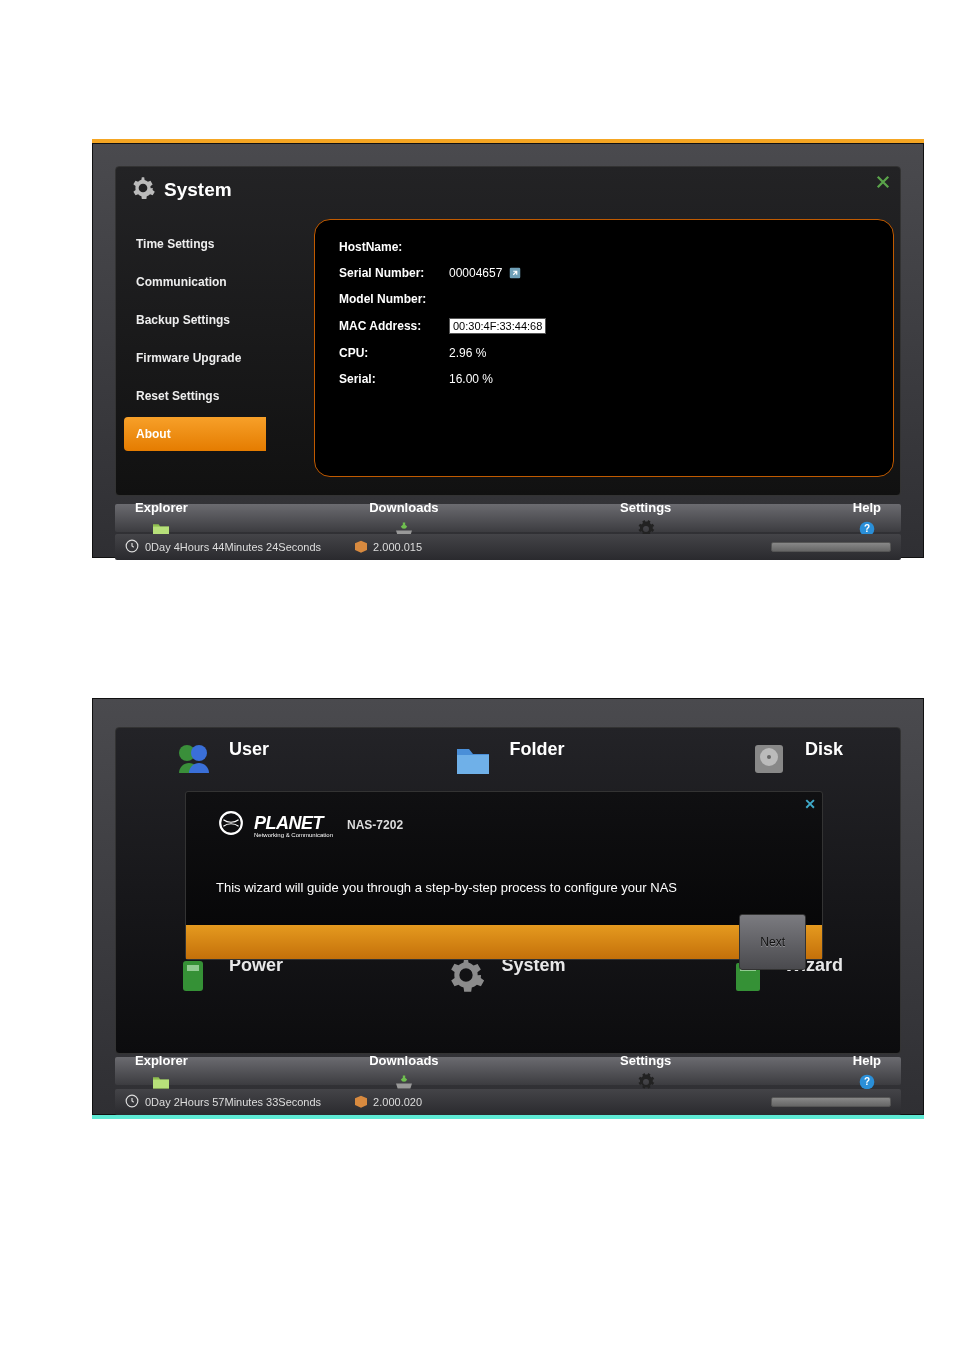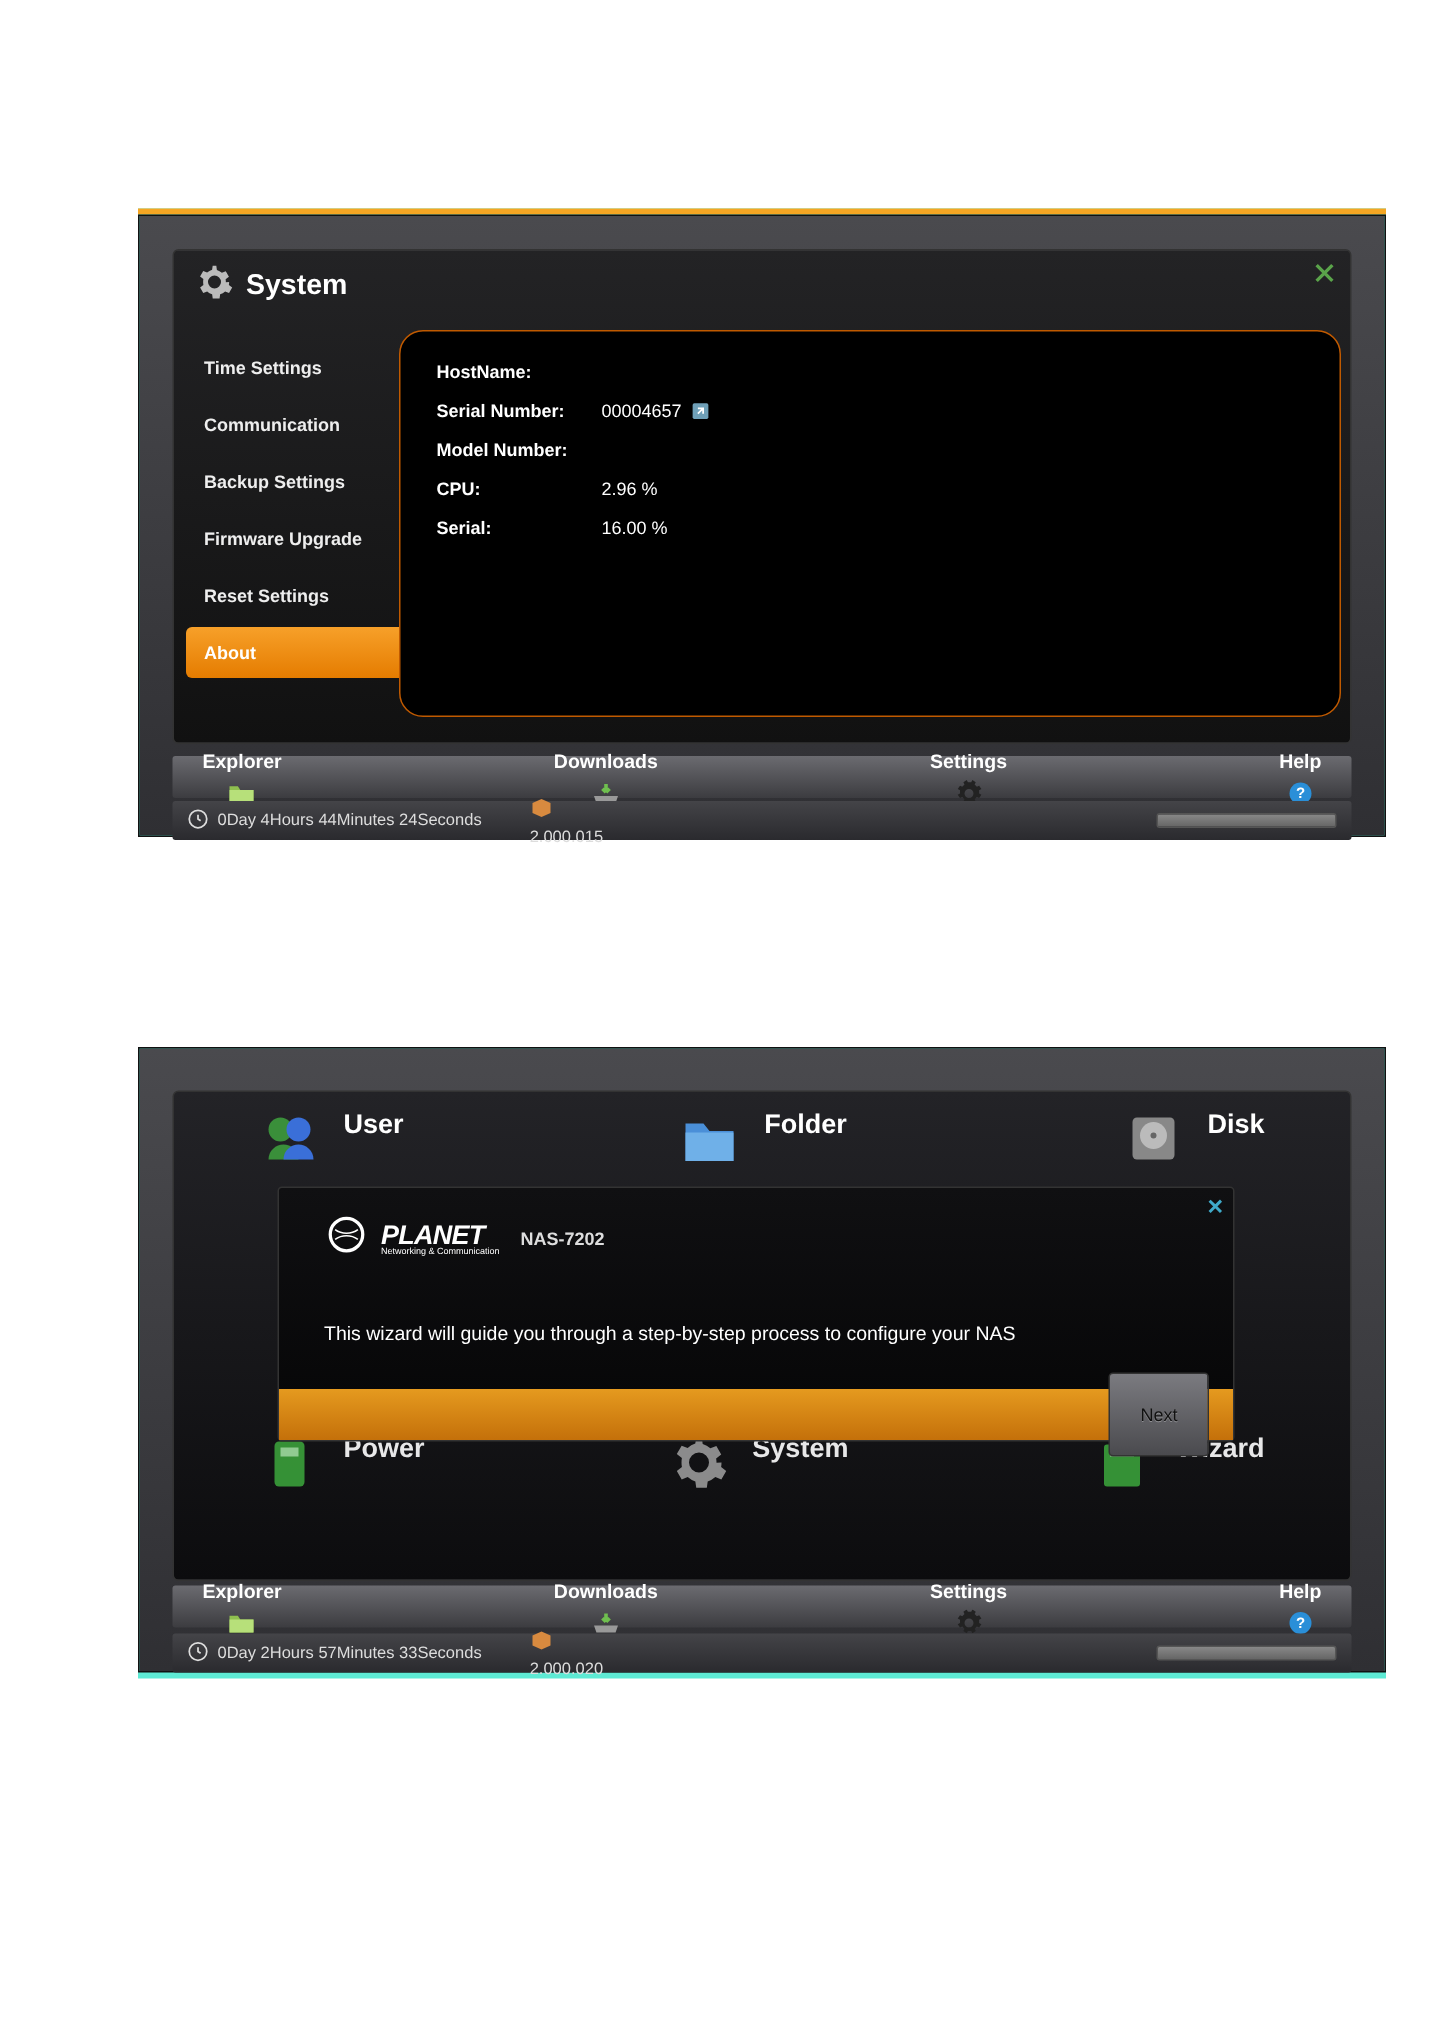--- a/index.html
+++ b/index.html
@@ -59,20 +59,21 @@
     right: 8px;
     top: 6px;
     width: 18px;
     height: 18px;
   }
   .close-x svg { width: 18px; height: 18px; }
 
   .panel-split {
     display: flex;
     height: 270px;
+    gap: 48px;
   }
   .sidebar {
     width: 150px;
     padding: 14px 0 14px 8px;
   }
   .sidebar-item {
     color: #eee;
     font-size: 12px;
     font-weight: bold;
     padding: 10px 12px;
@@ -157,21 +158,21 @@
     display: flex;
     align-items: center;
     color: #ddd;
     font-size: 11px;
     padding: 0 10px;
     border-radius: 2px;
     gap: 10px;
   }
   .statusbar1 { top: 390px; }
   .status-left { display: flex; align-items: center; gap: 6px; }
-  .status-version { display: flex; gap: 4px; margin-left: 22px; flex-direction: column;}
+  .status-version { display: flex; align-items: center; gap: 4px; margin-left: 22px;}
   .status-progress {
     margin-left: auto;
     width: 120px;
     height: 10px;
     background: linear-gradient(#888, #666);
     border: 1px solid #555;
     border-radius: 2px;
   }
 
   
@@ -331,20 +332,26 @@
                     <path d="M9 15l6-6M9 9h6v6" stroke="#fff" stroke-width="2" fill="none"></path>
                   </svg>
               </span>
             </span>
           </div>
           <div class="info-row">
             <span class="lab">Model Number:</span>
             <span class="val"></span>
           </div>
           <div class="info-row">
+            <span class="lab">MAC Address:</span>
+            <span class="val">
+              <span class="boxed">00:30:4F:33:44:68</span>
+            </span>
+          </div>
+          <div class="info-row">
             <span class="lab">CPU:</span>
             <span class="val">2.96 %</span>
           </div>
           <div class="info-row">
             <span class="lab">Serial:</span>
             <span class="val">16.00 %</span>
           </div>
         </div>
       </div>
     </div>

